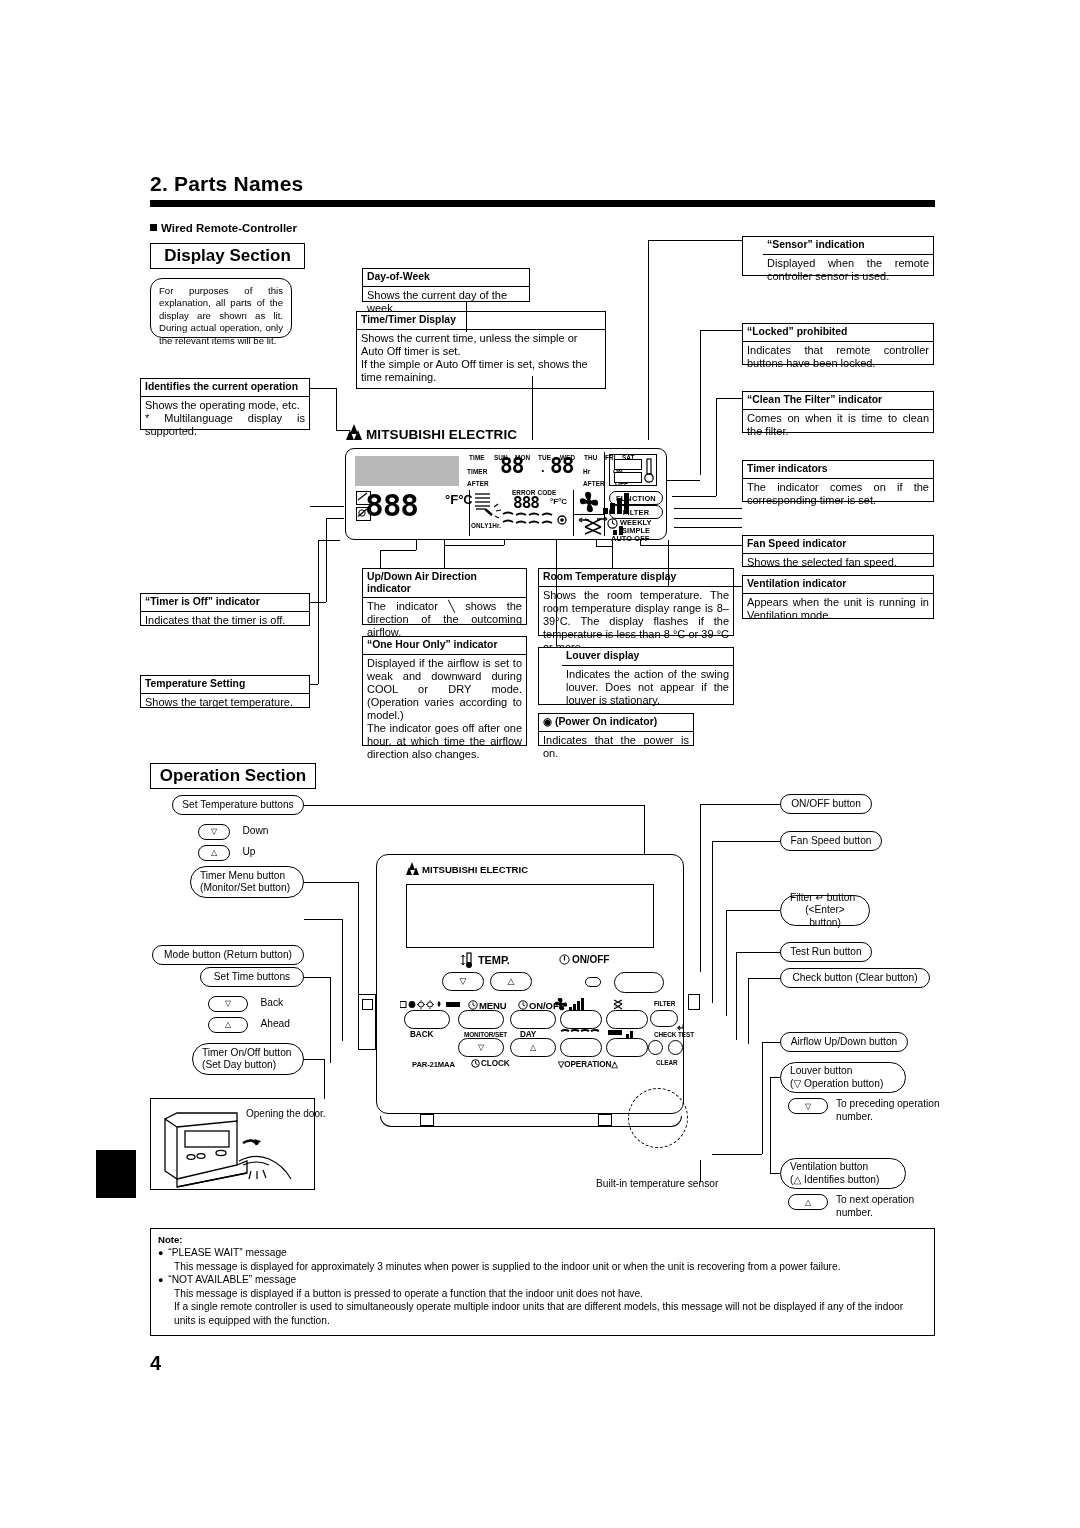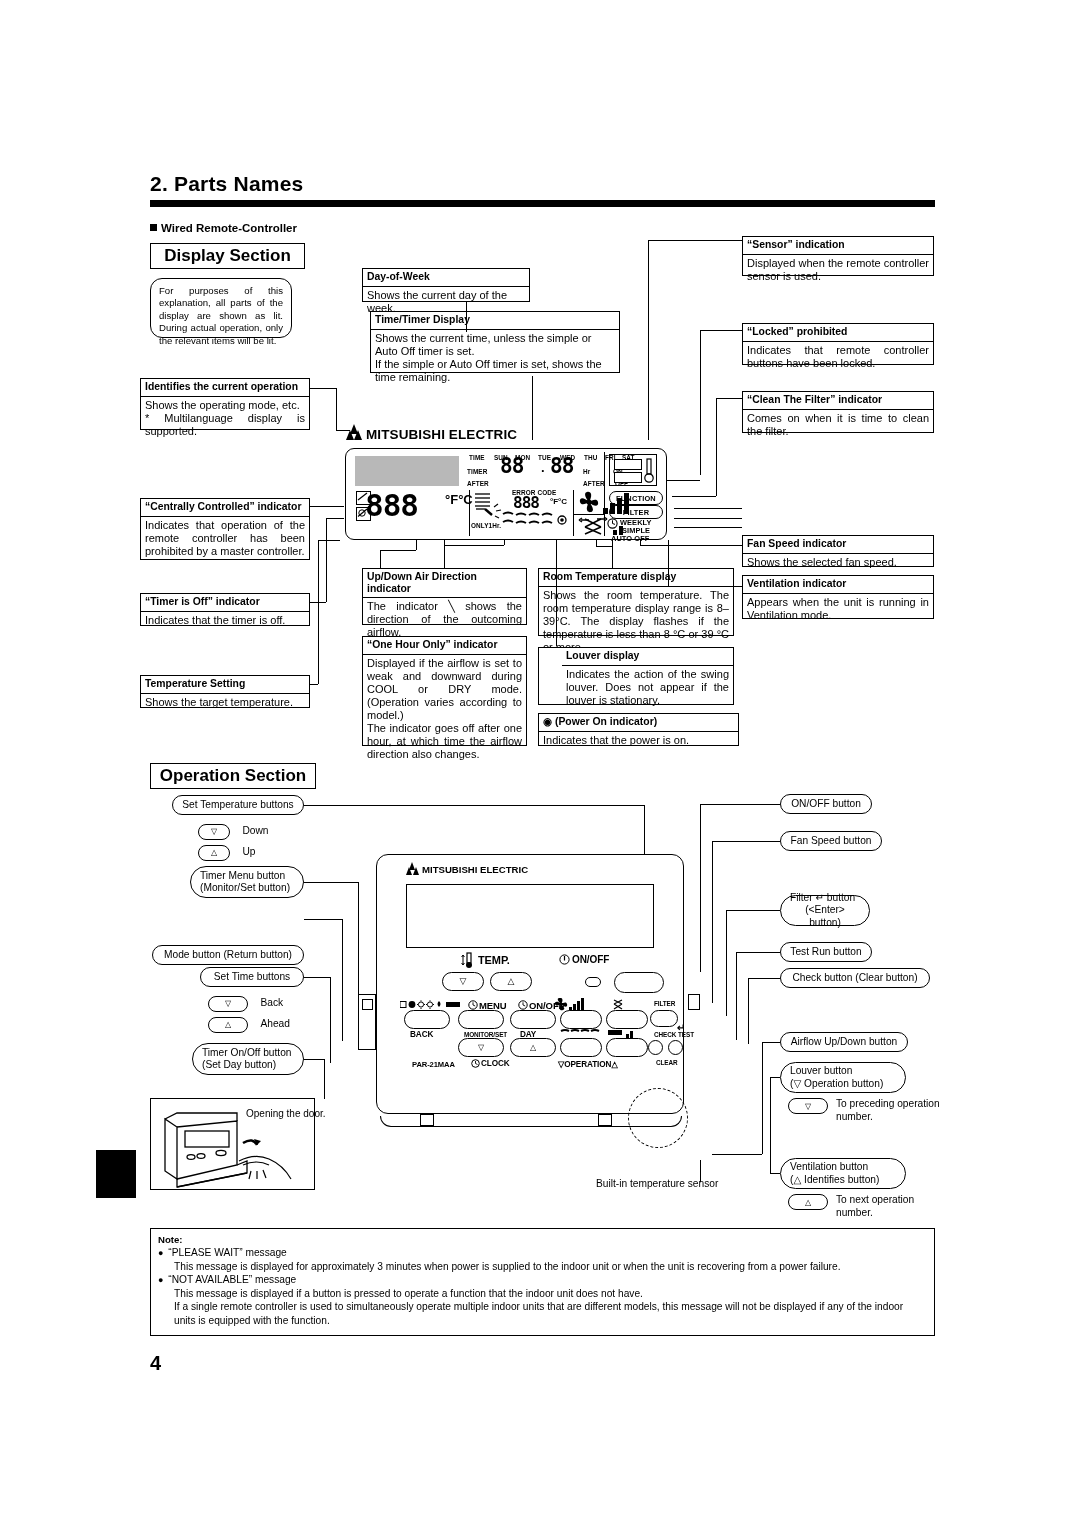--- a/index.html
+++ b/index.html
@@ -111,57 +111,57 @@
   <div class="abs section-title" style="left:150px;top:243px;width:155px;height:26px;">Display Section</div>
 
   <div class="abs bubble" style="left:150px;top:278px;width:142px;height:60px;">For purposes of this explanation, all parts of the display are shown as lit. During actual operation, only the relevant items will be lit.</div>
 
   <div class="abs cbox" style="left:140px;top:378px;width:170px;height:52px;">
     <div class="hd">Identifies the current operation</div>
     <div class="bd" style="white-space:pre-line;">Shows the operating mode, etc.
 * Multilanguage display is supported.</div>
   </div>
 
-  <div class="abs cbox" style="left:140px;top:498px;width:170px;height:62px;">
-    <div class="hd">“Centrally Controlled” indicator</div>
-    <div class="bd">Indicates that operation of the remote controller has been prohibited by a master controller.</div>
-  </div>
 
   <div class="abs cbox" style="left:140px;top:593px;width:170px;height:33px;">
     <div class="hd">“Timer is Off” indicator</div>
     <div class="bd">Indicates that the timer is off.</div>
   </div>
 
   <div class="abs cbox" style="left:140px;top:675px;width:170px;height:33px;">
     <div class="hd">Temperature Setting</div>
     <div class="bd">Shows the target temperature.</div>
   </div>
 
   <div class="abs cbox" style="left:362px;top:268px;width:168px;height:34px;">
     <div class="hd">Day-of-Week</div>
     <div class="bd nj">Shows the current day of the week.</div>
   </div>
 
-  <div class="abs cbox" style="left:370px;top:311px;width:250px;height:62px;">
+  <div class="abs cbox" style="left:356px;top:311px;width:250px;height:78px;">
     <div class="hd">Time/Timer Display</div>
     <div class="bd nj" style="white-space:pre-line;">Shows the current time, unless the simple or Auto Off timer is set.
 If the simple or Auto Off timer is set, shows the time remaining.</div>
   </div>
 
-  <div class="abs cbox" style="left:742px;top:236px;width:192px;height:40px;">
+  <div class="abs cbox" style="left:742px;top:236px;width:192px;height:40px;padding-left:20px;">
     <div class="hd">“Sensor” indication</div>
     <div class="bd">Displayed when the remote controller sensor is used.</div>
   </div>
   <div class="abs cbox" style="left:742px;top:323px;width:192px;height:42px;">
     <div class="hd">“Locked” prohibited</div>
     <div class="bd">Indicates that remote controller buttons have been locked.</div>
   </div>
   <div class="abs cbox" style="left:742px;top:391px;width:192px;height:42px;">
     <div class="hd">“Clean The Filter” indicator</div>
     <div class="bd">Comes on when it is time to clean the filter.</div>
+  </div>
+  <div class="abs cbox" style="left:742px;top:460px;width:192px;height:42px;">
+    <div class="hd">Timer indicators</div>
+    <div class="bd">The indicator comes on if the corresponding timer is set.</div>
   </div>
   <div class="abs cbox" style="left:742px;top:535px;width:192px;height:32px;">
     <div class="hd">Fan Speed indicator</div>
     <div class="bd">Shows the selected fan speed.</div>
   </div>
   <div class="abs cbox" style="left:742px;top:575px;width:192px;height:44px;">
     <div class="hd">Ventilation indicator</div>
     <div class="bd">Appears when the unit is running in Ventilation mode.</div>
   </div>
 
@@ -175,21 +175,21 @@
 The indicator goes off after one hour, at which time the airflow direction also changes.</div>
   </div>
   <div class="abs cbox" style="left:538px;top:568px;width:196px;height:68px;">
     <div class="hd">Room Temperature display</div>
     <div class="bd">Shows the room temperature. The room temperature display range is 8–39°C. The display flashes if the temperature is less than 8 °C or 39 °C or more.</div>
   </div>
   <div class="abs cbox" style="left:538px;top:647px;width:196px;height:58px;padding-left:23px;">
     <div class="hd">Louver display</div>
     <div class="bd">Indicates the action of the swing louver. Does not appear if the louver is stationary.</div>
   </div>
-  <div class="abs cbox" style="left:538px;top:713px;width:201px;height:33px;">
+  <div class="abs cbox" style="left:538px;top:713px;width:156px;height:33px;">
     <div class="hd">◉ (Power On indicator)</div>
     <div class="bd">Indicates that the power is on.</div>
   </div>
 
   <div class="abs ln lnv" style="left:648px;top:240px;height:200px;"></div>
   <div class="abs ln lnh" style="left:648px;top:240px;width:94px;"></div>
   <div class="abs ln lnh" style="left:700px;top:330px;width:42px;"></div>
   <div class="abs ln lnv" style="left:700px;top:330px;height:145px;"></div>
   <div class="abs ln lnh" style="left:640px;top:480px;width:60px;"></div>
   <div class="abs ln lnh" style="left:716px;top:398px;width:26px;"></div>

